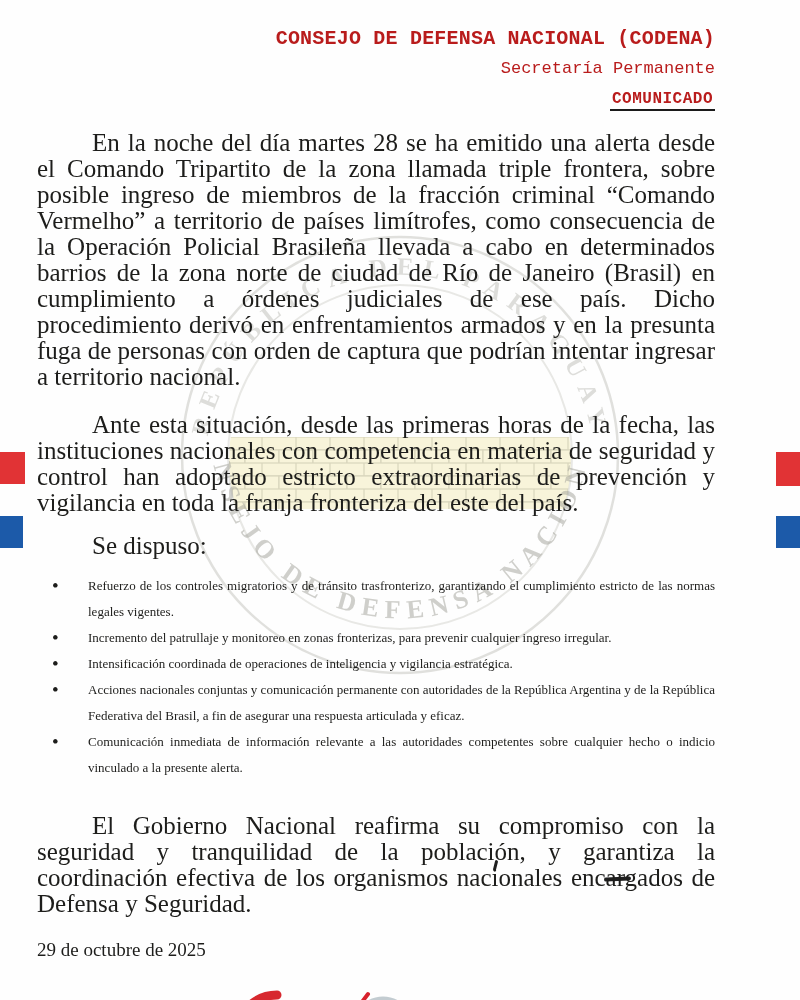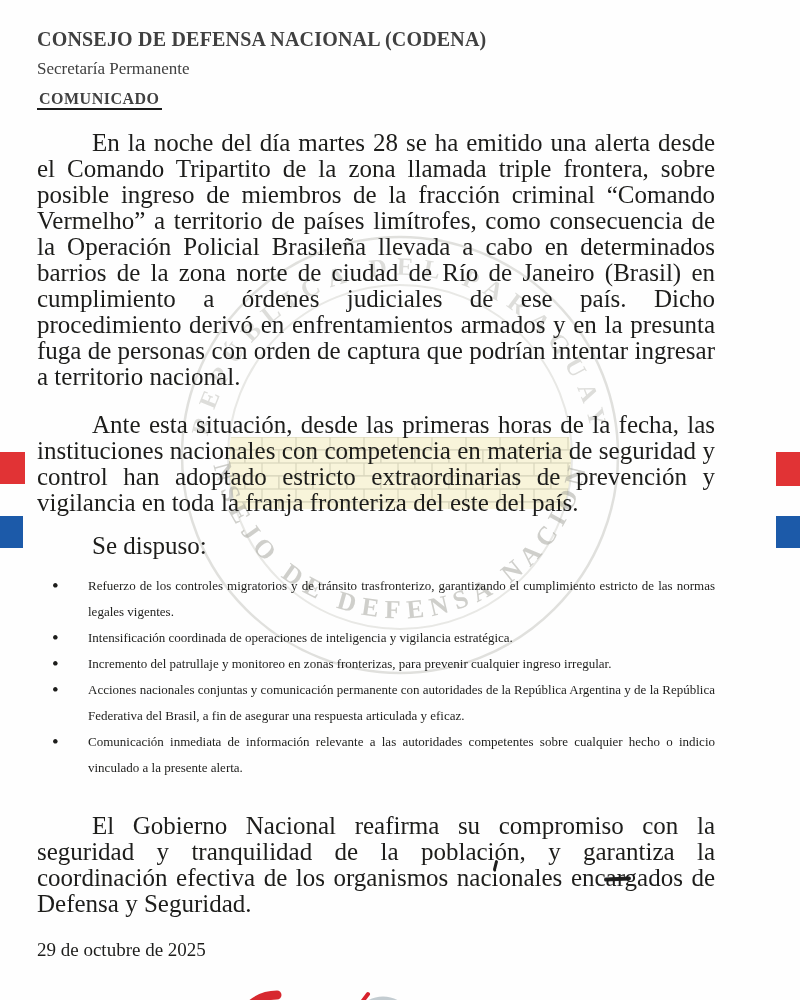--- a/index.html
+++ b/index.html
@@ -19,21 +19,21 @@
   .flag-mark { position: absolute; z-index: 2; }
   .fm-red  { background: #e13335; }
   .fm-blue { background: #1c5aa9; }
   .fm-left-red   { left: 0; top: 452px; width: 25px; height: 32px; }
   .fm-left-blue  { left: 0; top: 516px; width: 23px; height: 32px; }
   .fm-right-red  { right: 0; top: 452px; width: 24px; height: 34px; }
   .fm-right-blue { right: 0; top: 516px; width: 24px; height: 32px; }
 
   .content { position: relative; z-index: 1; padding: 24px 85px 0 37px; }
 
-  header { text-align: left; font-family: Liberation Serif, serif; color: #404040; }
+  header { text-align: right; font-family: Liberation Mono, monospace; color: #b91c1c; }
   .h1 { font-size: 20px; line-height: 30px; font-weight: 600; letter-spacing: 0.2px; }
   .h2 { font-size: 17px; line-height: 30px; font-weight: 500; }
   .h3 { font-size: 16px; line-height: 30px; font-weight: 700; }
   .h3 .underlined { border-bottom: 2.5px solid #1b1b1b; padding: 0 2px 1px 2px; letter-spacing: 0.5px; }
 
   .para { margin: 0; font-size: 25px; line-height: 26px; }
   .justify { text-align: justify; }
   .indent { text-indent: 55px; }
   .p1 { margin-top: 16px; }
   .p2 { margin-top: 22px; }
@@ -110,22 +110,22 @@
     </header>
 
     <p class="para justify indent p1">En la noche del día martes 28 se ha emitido una alerta desde el Comando Tripartito de la zona llamada triple frontera, sobre posible ingreso de miembros de la fracción criminal “Comando Vermelho” a territorio de países limítrofes, como consecuencia de la Operación Policial Brasileña llevada a cabo en determinados barrios de la zona norte de ciudad de Río de Janeiro (Brasil) en cumplimiento a órdenes judiciales de ese país. Dicho procedimiento derivó en enfrentamientos armados y en la presunta fuga de personas con orden de captura que podrían intentar ingresar a territorio nacional.</p>
 
     <p class="para justify indent p2">Ante esta situación, desde las primeras horas de la fecha, las instituciones nacionales con competencia en materia de seguridad y control han adoptado estricto extraordinarias de prevención y vigilancia en toda la franja fronteriza del este del país.</p>
 
     <p class="para indent dispuso">Se dispuso:</p>
 
     <ul class="bullets">
       <li>Refuerzo de los controles migratorios y de tránsito trasfronterizo, garantizando el cumplimiento estricto de las normas legales vigentes.</li>
+      <li>Incremento del patrullaje y monitoreo en zonas fronterizas, para prevenir cualquier ingreso irregular.</li>
       <li>Intensificación coordinada de operaciones de inteligencia y vigilancia estratégica.</li>
-      <li>Incremento del patrullaje y monitoreo en zonas fronterizas, para prevenir cualquier ingreso irregular.</li>
       <li>Acciones nacionales conjuntas y comunicación permanente con autoridades de la República Argentina y de la República Federativa del Brasil, a fin de asegurar una respuesta articulada y eficaz.</li>
       <li>Comunicación inmediata de información relevante a las autoridades competentes sobre cualquier hecho o indicio vinculado a la presente alerta.</li>
     </ul>
 
     <p class="para justify indent closing">El Gobierno Nacional reafirma su compromiso con la seguridad y tranquilidad de la población, y garantiza la coordinación efectiva de los organismos nacionales encargados de Defensa y Seguridad.</p>
 
     <div class="date-row">
       <span>29 de octubre de 2025</span>
     </div>
 

